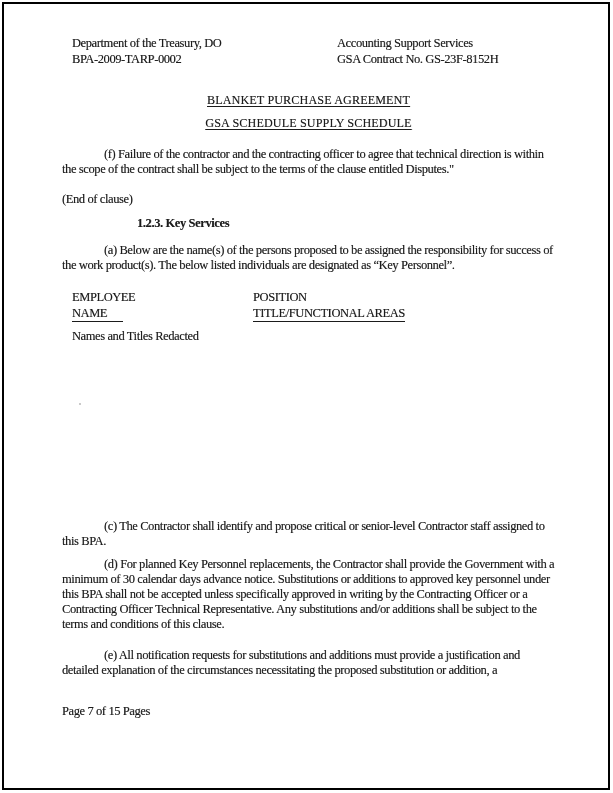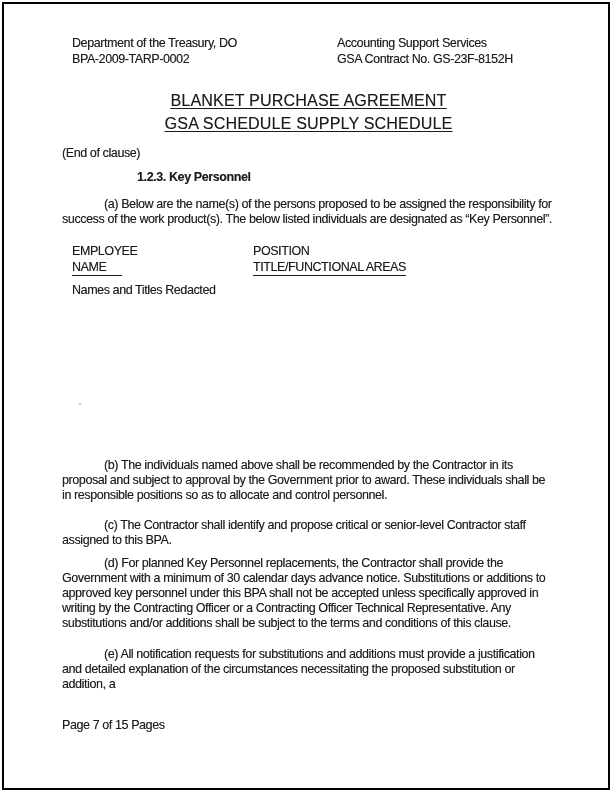--- a/index.html
+++ b/index.html
@@ -6,21 +6,21 @@
     margin: 0;
     padding: 0;
     background: #ffffff;
   }
   .scan-page {
     position: relative;
     width: 613px;
     height: 793px;
     background: #ffffff;
     overflow: hidden;
-    font-family: Liberation Sans, sans-serif;
+    font-family: Liberation Serif, serif;
     color: #1b1b1b;
   }
   .page-border {
     position: absolute;
     left: 2px;
     top: 2px;
     right: 3px;
     bottom: 3px;
     border: 2px solid #000000;
     pointer-events: none;
@@ -39,21 +39,21 @@
   }
   .doc-header {
     margin: 35px 0 0 10px;
     display: flex;
   }
   .doc-header .hdr-left { width: 265px; }
   .doc-header .hdr-line { display: block; line-height: 16px; }
   .title-block {
     margin-top: 26px;
     text-align: center;
-    font-size: 16px;
+    font-size: 12px;
     letter-spacing: 0.2px;
   }
   .title-line {
     display: inline-block;
     text-decoration: underline;
     text-underline-offset: 2px;
   }
   .title-line2-wrap { margin-top: 8px; }
   .para {
     text-indent: 42px;
@@ -130,43 +130,43 @@
 
     <div class="title-block">
       <div>
         <span class="title-line">BLANKET PURCHASE AGREEMENT</span>
       </div>
       <div class="title-line2-wrap">
         <span class="title-line">GSA SCHEDULE SUPPLY SCHEDULE</span>
       </div>
     </div>
 
+    <div class="para para-f">(f) Failure of the contractor and the contracting officer to agree that technical direction is within the scope of the contract shall be subject to the terms of the clause entitled Disputes."</div>
 
     <div class="end-clause">(End of clause)</div>
 
-    <div class="section-heading">1.2.3. Key Personnel</div>
+    <div class="section-heading">1.2.3. Key Services</div>
 
     <div class="para para-a">(a) Below are the name(s) of the persons proposed to be assigned the responsibility for success of the work product(s).  The below listed individuals are designated as “Key Personnel”.</div>
 
     <div class="kp-table">
       <div class="kp-col1">
         <span class="kp-line">EMPLOYEE</span>
         <span class="kp-line"><span class="u-ext">NAME</span></span>
       </div>
       <div class="kp-col2">
         <span class="kp-line">POSITION</span>
         <span class="kp-line"><span class="u-full">TITLE/FUNCTIONAL AREAS</span></span>
       </div>
     </div>
 
     <div class="redaction-note">Names and Titles Redacted</div>
 
     <div class="redacted-spacer"></div>
 
-    <div class="para para-b">(b) The individuals named above shall be recommended by the Contractor in its proposal and subject to approval by the Government prior to award.  These individuals shall be in responsible positions so as to allocate and control personnel.</div>
 
     <div class="para para-c">(c) The Contractor shall identify and propose critical or senior-level Contractor staff assigned to this BPA.</div>
 
     <div class="para para-d">(d) For planned Key Personnel replacements, the Contractor shall provide the Government with a minimum of 30 calendar days advance notice.  Substitutions or additions to approved key personnel under this BPA shall not be accepted unless specifically approved in writing by the Contracting Officer or a Contracting Officer Technical Representative. Any substitutions and/or additions shall be subject to the terms and conditions of this clause.</div>
 
     <div class="para para-e">(e) All notification requests for substitutions and additions must provide a justification and detailed explanation of the circumstances necessitating the proposed substitution or addition, a</div>
 
     <div class="page-footer">Page 7 of 15 Pages</div>
 
   </div>

